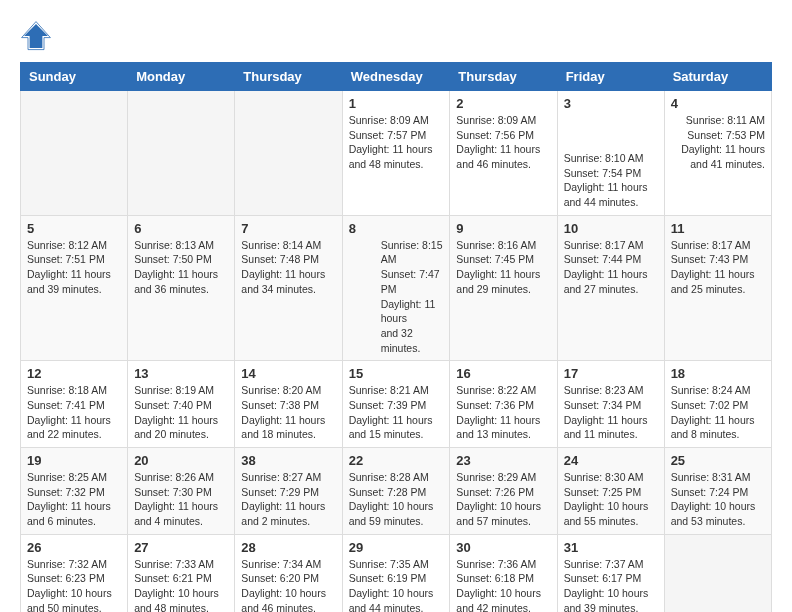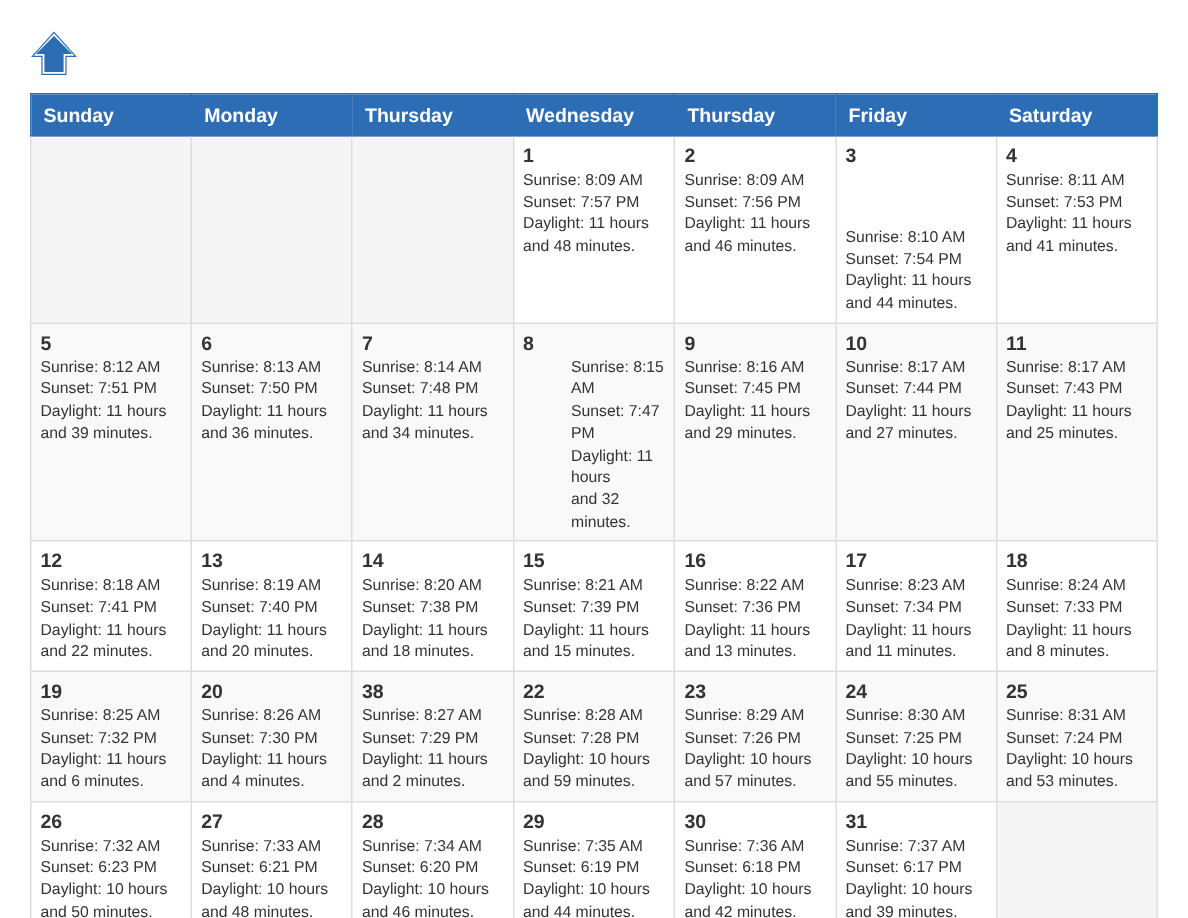--- a/index.html
+++ b/index.html
@@ -144,21 +144,21 @@
         </td>
         <td>
           <div class="day-number">3</div>
           <div class="day-info" style="white-space: pre-line; margin-top: 40px;">Sunrise: 8:10 AM
 Sunset: 7:54 PM
 Daylight: 11 hours
 and 44 minutes.</div>
         </td>
         <td>
           <div class="day-number">4</div>
-          <div class="day-info" style="white-space: pre-line;">Sunrise: 8:11 AM
+          <div class="day-info" style="white-space: pre-line; text-align: right;">Sunrise: 8:11 AM
 Sunset: 7:53 PM
 Daylight: 11 hours
 and 41 minutes.</div>
         </td>
       </tr>
       <tr class="week-row">
         <td>
           <div class="day-number">5</div>
           <div class="day-info" style="white-space: pre-line;">Sunrise: 8:12 AM
 Sunset: 7:51 PM
@@ -247,21 +247,21 @@
         <td>
           <div class="day-number">17</div>
           <div class="day-info" style="white-space: pre-line;">Sunrise: 8:23 AM
 Sunset: 7:34 PM
 Daylight: 11 hours
 and 11 minutes.</div>
         </td>
         <td>
           <div class="day-number">18</div>
           <div class="day-info" style="white-space: pre-line;">Sunrise: 8:24 AM
-Sunset: 7:33 PM
+Sunset: 7:02 PM
 Daylight: 11 hours
 and 8 minutes.</div>
         </td>
       </tr>
       <tr class="week-row">
         <td>
           <div class="day-number">19</div>
           <div class="day-info" style="white-space: pre-line;">Sunrise: 8:25 AM
 Sunset: 7:32 PM
 Daylight: 11 hours

